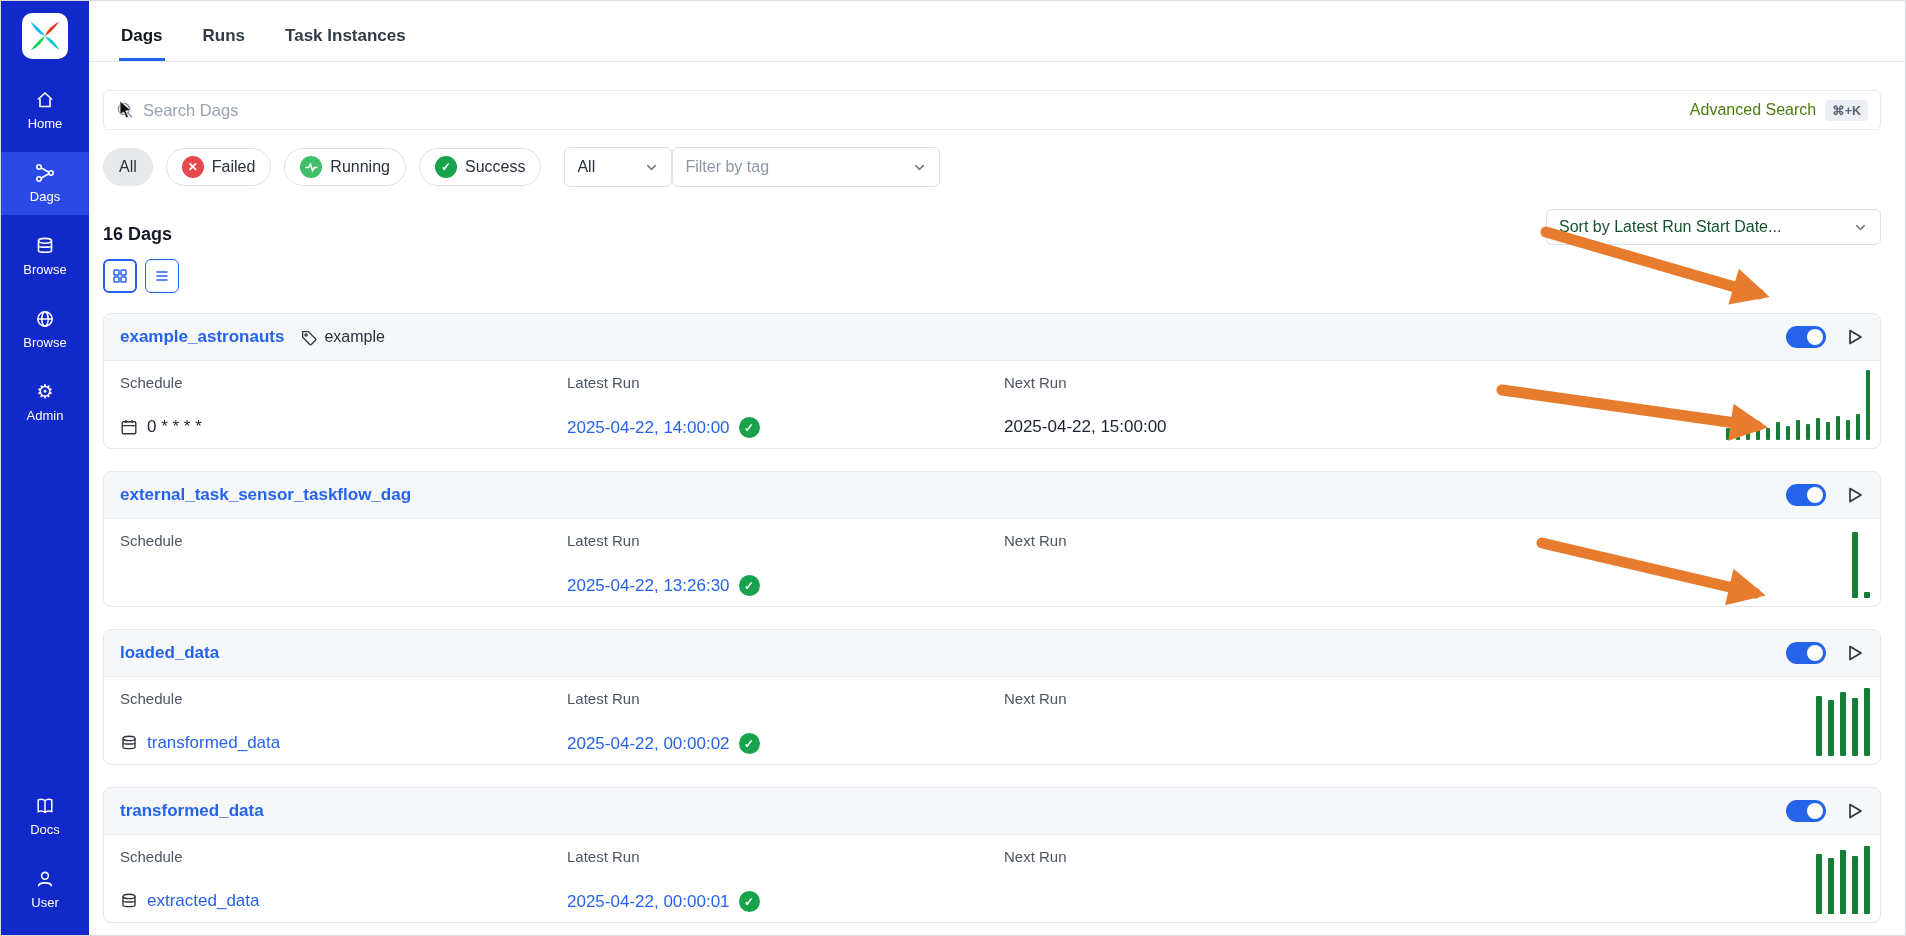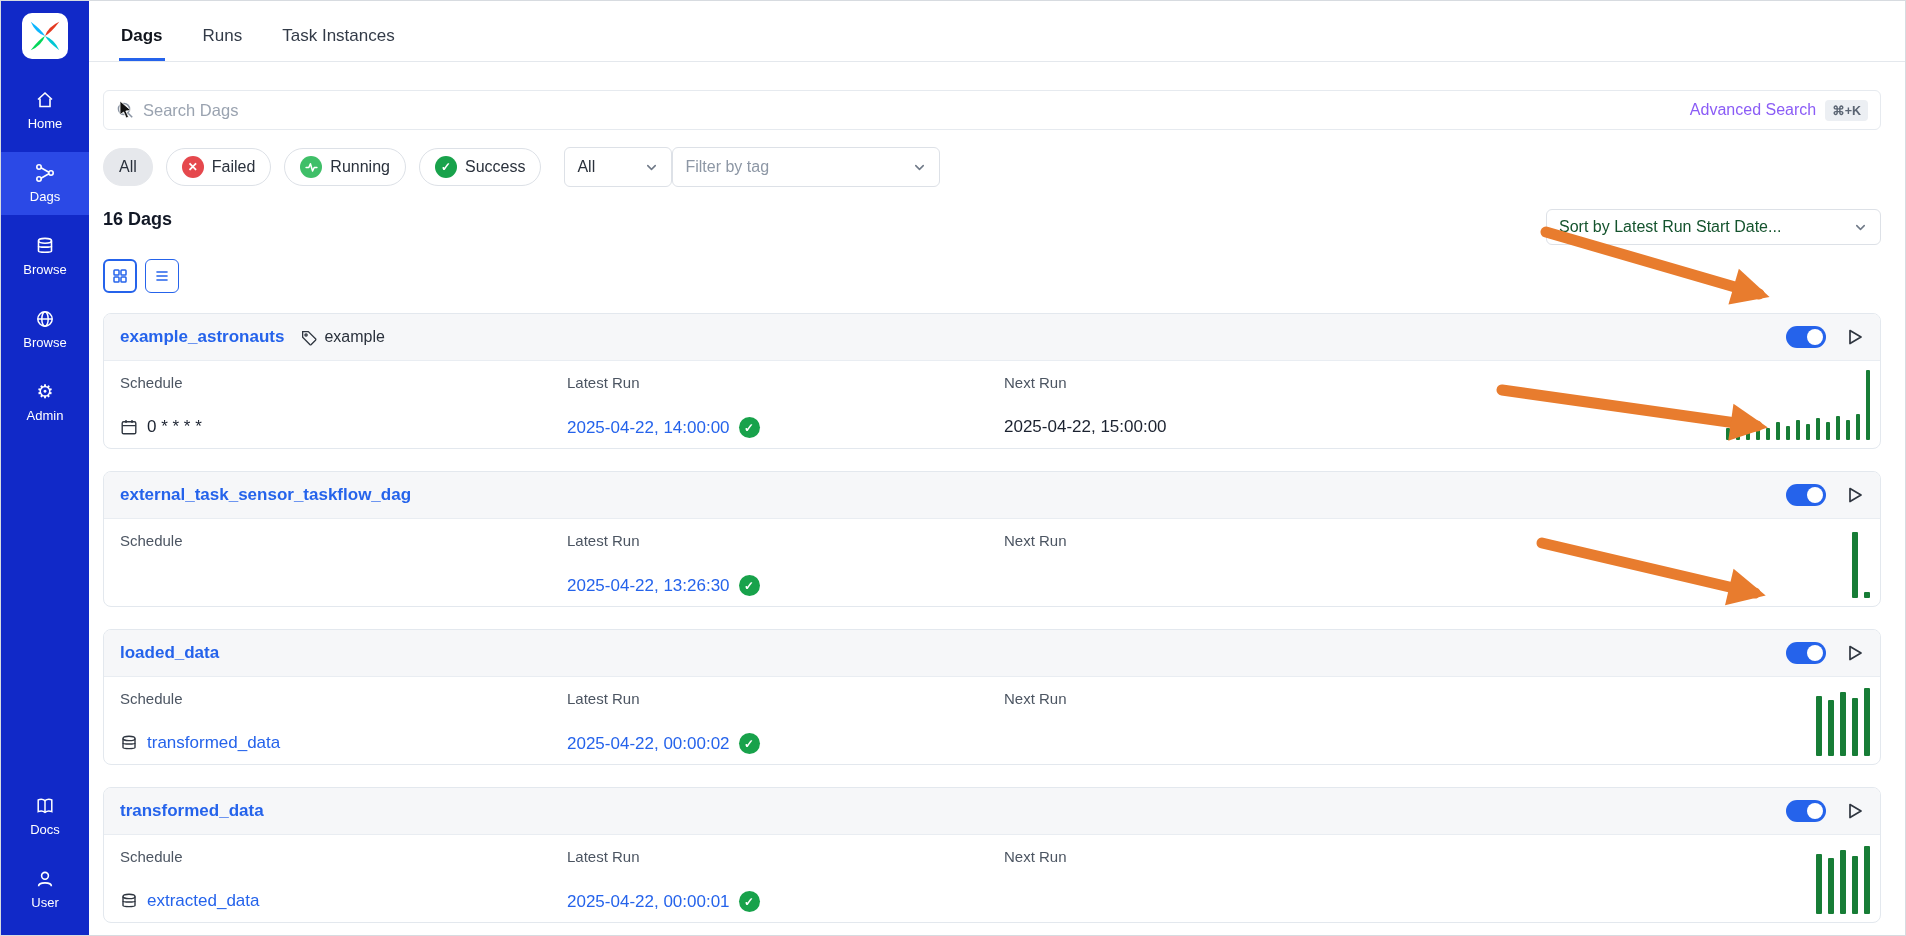--- a/index.html
+++ b/index.html
@@ -13,46 +13,46 @@
   .logo-tile{width:46px;height:46px;background:#fff;border-radius:10px;display:flex;align-items:center;justify-content:center;margin-bottom:20px;cursor:pointer}
   .side-item{width:100%;display:flex;flex-direction:column;align-items:center;gap:6px;padding:11px 0;cursor:pointer;margin-bottom:10px}
   .side-item.active{background:var(--sidebar-active,#2b49e6)}
   .side-label{font-size:13px;color:#fff}
   .side-bottom{margin-top:auto;width:100%}
   .gear-glyph{font-size:19px;line-height:20px;height:20px}
 
   
   main{margin-left:88px;height:100%}
   .tabbar{display:flex;align-items:flex-end;padding-left:14px;border-bottom:1px solid #e4e8ed;height:61px}
-  .tab{margin:0 18px;padding:0 2px 15px;font-size:17px;font-weight:400;color:#333b48;cursor:pointer}
+  .tab{margin:0 18px;padding:0 2px 15px;font-size:17px;font-weight:700;color:#333b48;cursor:pointer}
   .tab:first-child{margin-left:16px}
   .tab.active{color:#10141c;font-weight:700;border-bottom:3px solid var(--accent,#2563eb);padding-bottom:12px}
   .content{padding:15px 24px 0 14px}
 
   .search-box{margin-top:13px;height:40px;border:1px solid #e6eaef;border-radius:6px;display:flex;align-items:center;padding:0 12px;gap:9px;background:#fff}
   .search-box input{flex:1;border:0;outline:0;font-size:16.5px;color:#1f2630;font-family:inherit;background:transparent}
   .search-box input::placeholder{color:#9aa3b0}
-  .adv-link{color:#8b5cf6;font-size:16px;cursor:pointer;white-space:nowrap}
+  .adv-link{color:#4d7c0f;font-size:16px;cursor:pointer;white-space:nowrap}
   .kbd{background:#eceff3;border-radius:4px;padding:3px 7px;font-size:12.5px;color:#5b6573;font-weight:700;white-space:nowrap}
 
   .chips{margin-top:17px;display:flex;align-items:center}
   .chip{height:38px;border-radius:19px;border:1px solid #dde1e7;background:#fff;display:flex;align-items:center;gap:8px;
         padding:0 15px;font-size:16px;color:#2a313c;cursor:pointer;margin-right:13px}
   .chip.selected{background:#e6e8ec;border-color:#e6e8ec}
   .state-dot{width:22px;height:22px;border-radius:50%;display:flex;align-items:center;justify-content:center;color:#fff;font-size:12px;font-weight:700}
   .dot-failed{background:var(--failed,#e5484d)}
   .dot-running{background:var(--running,#3fbf68)}
   .dot-success{background:var(--success,#18a24b)}
   .select{height:40px;border:1px solid #dde1e7;border-radius:6px;display:flex;align-items:center;justify-content:space-between;
           padding:0 12px;font-size:16px;color:#2a313c;cursor:pointer;background:#fff}
   .select.state{width:108px;margin-left:10px}
   .select.tag{width:268px;color:#8d97a5}
   .chev{flex:none}
 
-  .heading-row{margin-top:22px;display:flex;align-items:flex-start;justify-content:space-between}
+  .heading-row{margin-top:22px;display:flex;align-items:flex-end;justify-content:space-between}
   .count{font-size:18px;font-weight:700;color:#121826}
   .select.sort{width:335px;height:36px;color:#14532d}
 
   .view-toggles{margin-top:14px;display:flex;gap:8px}
   .vbtn{width:34px;height:34px;border:1px solid var(--accent,#2563eb);border-radius:6px;background:#fff;
         display:flex;align-items:center;justify-content:center;cursor:pointer}
   .vbtn.active{border-width:2px}
 
   
   .cards{margin-top:20px;display:flex;flex-direction:column;gap:22px}

